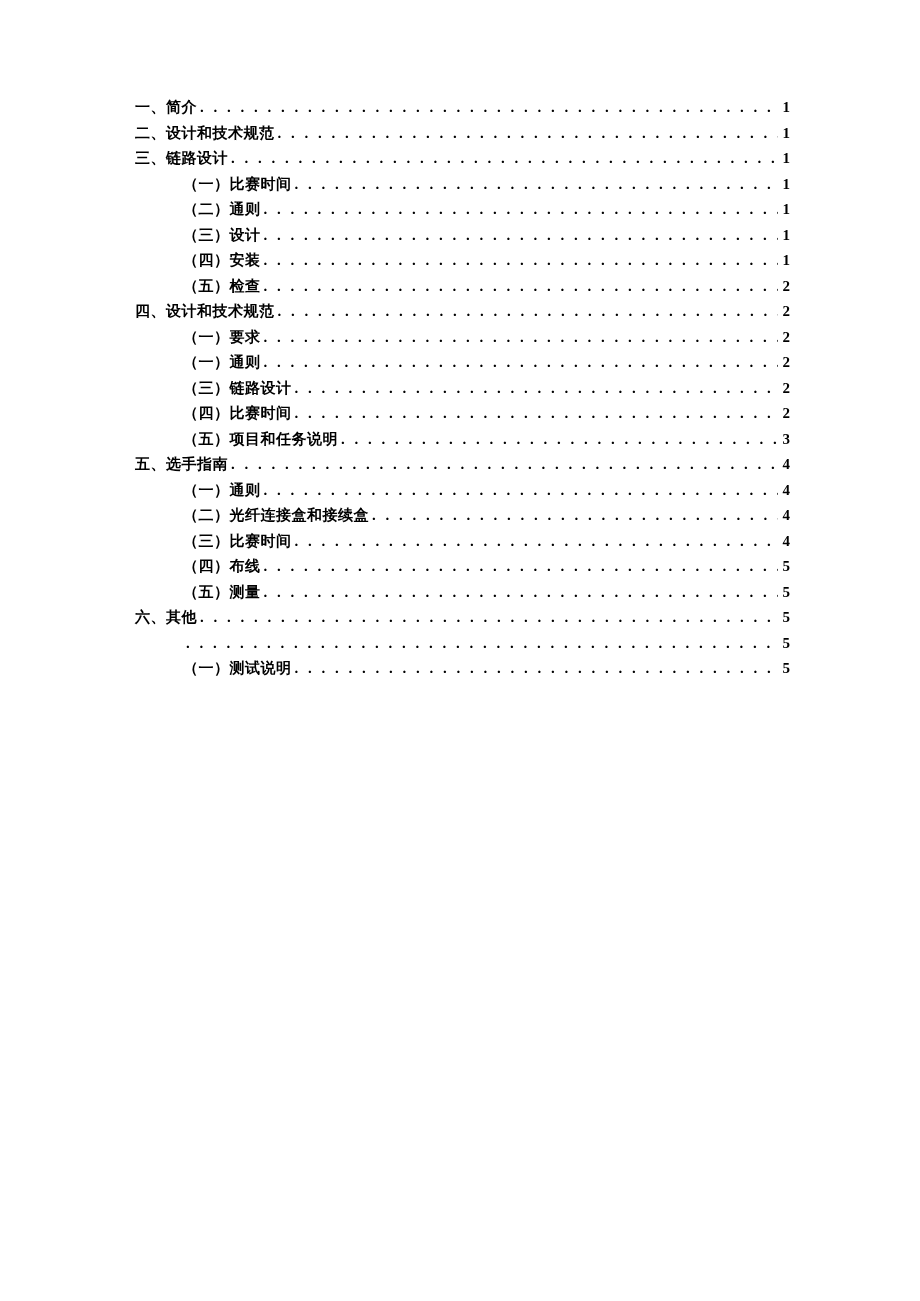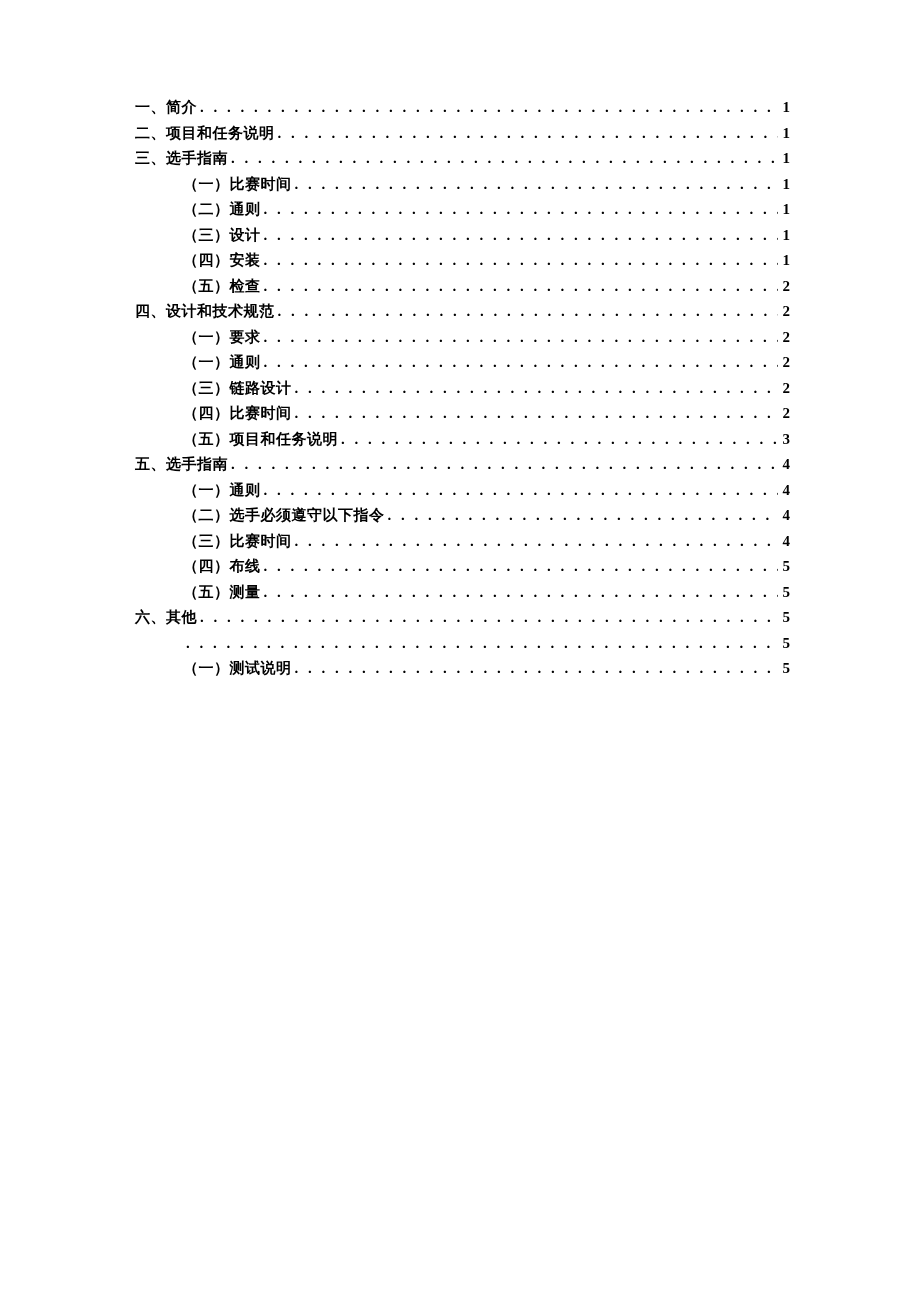--- a/index.html
+++ b/index.html
@@ -36,26 +36,26 @@
   </style>
 </head>
 <body>
 
 <div class="toc-row level-1">
     <span class="toc-label">一、简介</span>
     <span class="toc-dots"></span>
     <span class="toc-page">1</span>
   </div>
 <div class="toc-row level-1">
-    <span class="toc-label">二、项目和任务说明</span>
+    <span class="toc-label">二、设计和技术规范</span>
     <span class="toc-dots"></span>
     <span class="toc-page">1</span>
   </div>
 <div class="toc-row level-1">
-    <span class="toc-label">三、选手指南</span>
+    <span class="toc-label">三、链路设计</span>
     <span class="toc-dots"></span>
     <span class="toc-page">1</span>
   </div>
 <div class="toc-row level-2">
     <span class="toc-label">（一）比赛时间</span>
     <span class="toc-dots"></span>
     <span class="toc-page">1</span>
   </div>
 <div class="toc-row level-2">
     <span class="toc-label">（二）通则</span>
@@ -111,21 +111,21 @@
     <span class="toc-label">五、选手指南</span>
     <span class="toc-dots"></span>
     <span class="toc-page">4</span>
   </div>
 <div class="toc-row level-2">
     <span class="toc-label">（一）通则</span>
     <span class="toc-dots"></span>
     <span class="toc-page">4</span>
   </div>
 <div class="toc-row level-2">
-    <span class="toc-label">（二）选手必须遵守以下指令</span>
+    <span class="toc-label">（二）光纤连接盒和接续盒</span>
     <span class="toc-dots"></span>
     <span class="toc-page">4</span>
   </div>
 <div class="toc-row level-2">
     <span class="toc-label">（三）比赛时间</span>
     <span class="toc-dots"></span>
     <span class="toc-page">4</span>
   </div>
 <div class="toc-row level-2">
     <span class="toc-label">（四）布线</span>

